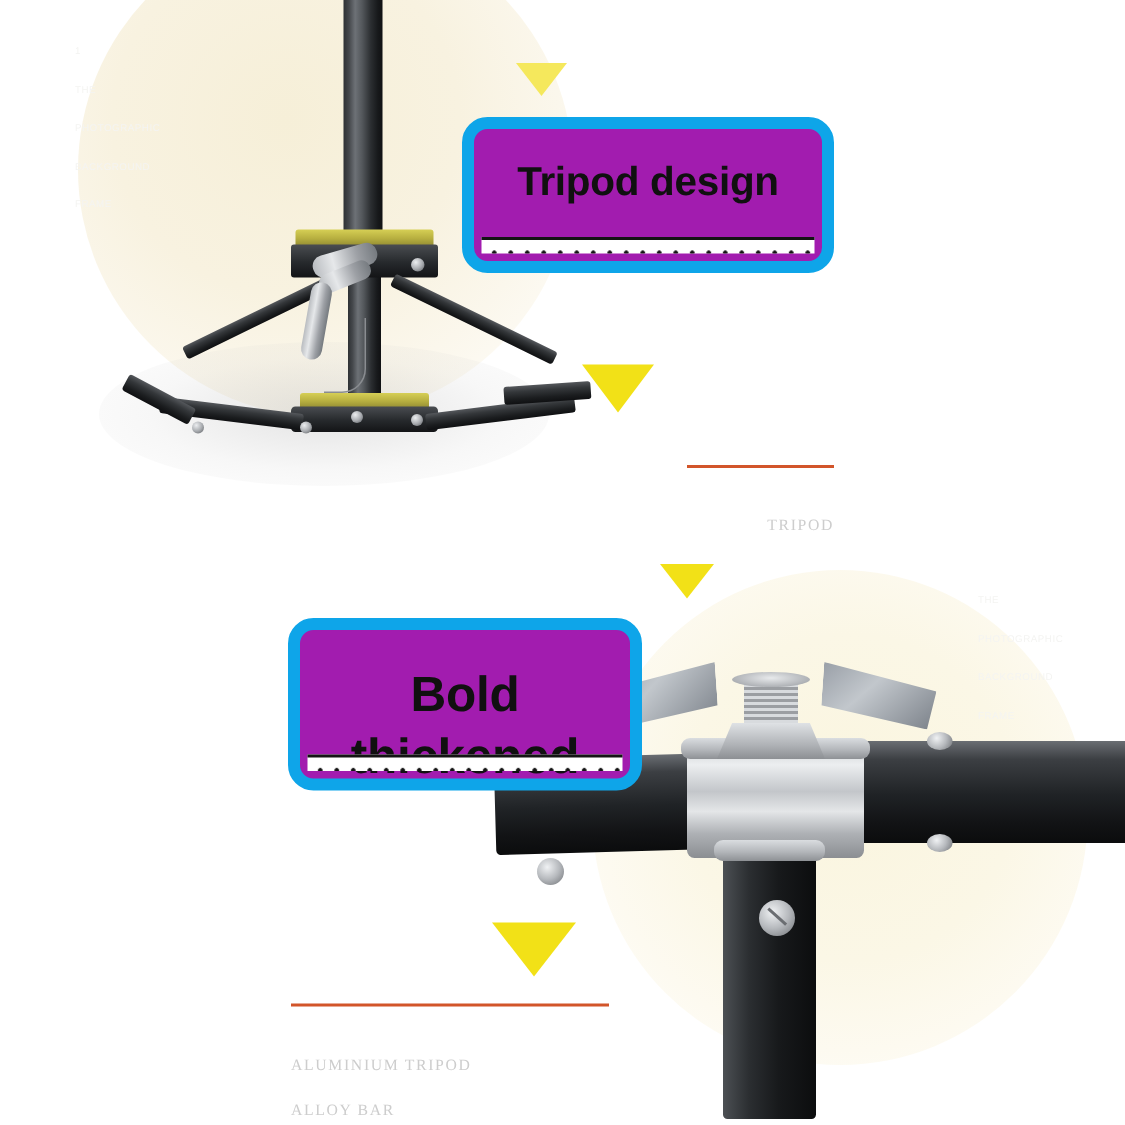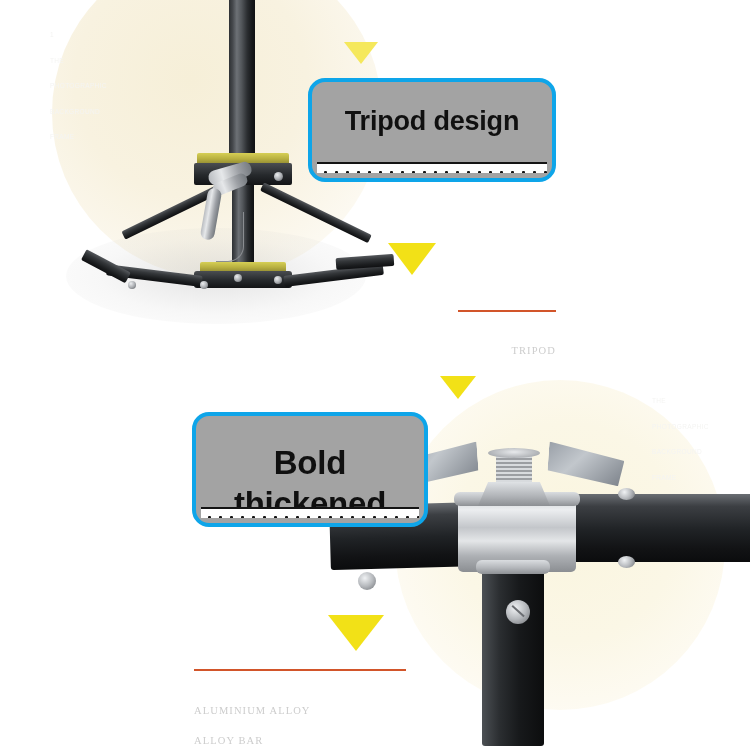--- a/index.html
+++ b/index.html
@@ -165,22 +165,22 @@
     border-left-style: solid;
     border-right-style: solid;
     border-top-style: solid;
     border-left-color: transparent;
     border-right-color: transparent;
   }
 
   
   .callout {
     position: absolute;
-    background: #a3a3a3;
-    border: 4px solid #0ea5e9;
+    background: #a21caf;
+    border: 8px solid #0ea5e9;
     border-radius: 17px;
     display: flex;
     align-items: center;
     justify-content: center;
     padding-bottom: 16px;
   }
   .callout-text {
     font-family: "Liberation Sans", sans-serif;
     font-weight: bold;
     color: #101010;
@@ -358,18 +358,18 @@
 
     <div class="callout" style="left:192px; top:40px; width:236px; height:115px;">
       <div class="callout-text" style="font-size:33px;margin-top:44px;">
         <div>Bold thickened</div>
       </div>
       <div class="perf"></div>
     </div>
 
     <div class="rule" style="left:194px; top:297px; width:212px;"></div>
     <div class="caption caption-left" style="left:194px; top:316px; width:240px;">
-      <div>ALUMINIUM ALLOY</div>
+      <div>ALUMINIUM TRIPOD</div>
       <div>ALLOY BAR</div>
     </div>
   </div>
 
 </div>
 
 </body></html>

